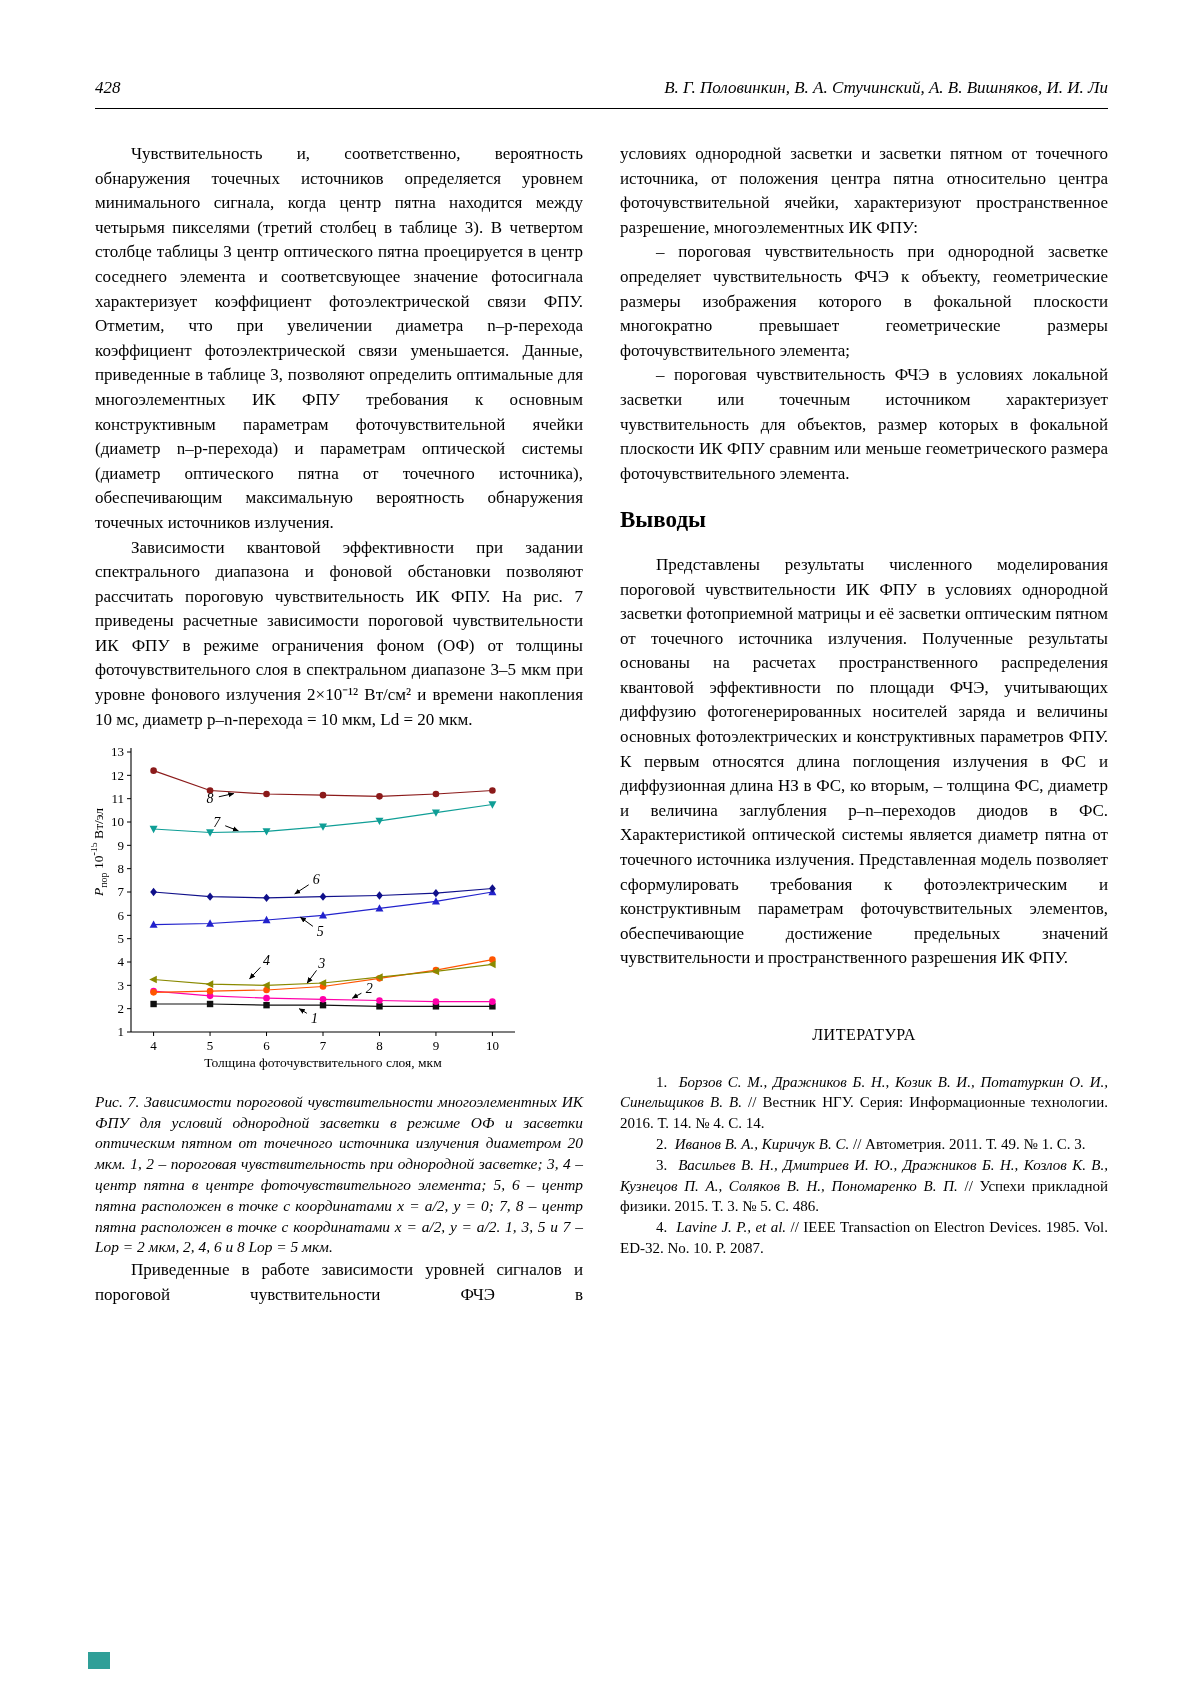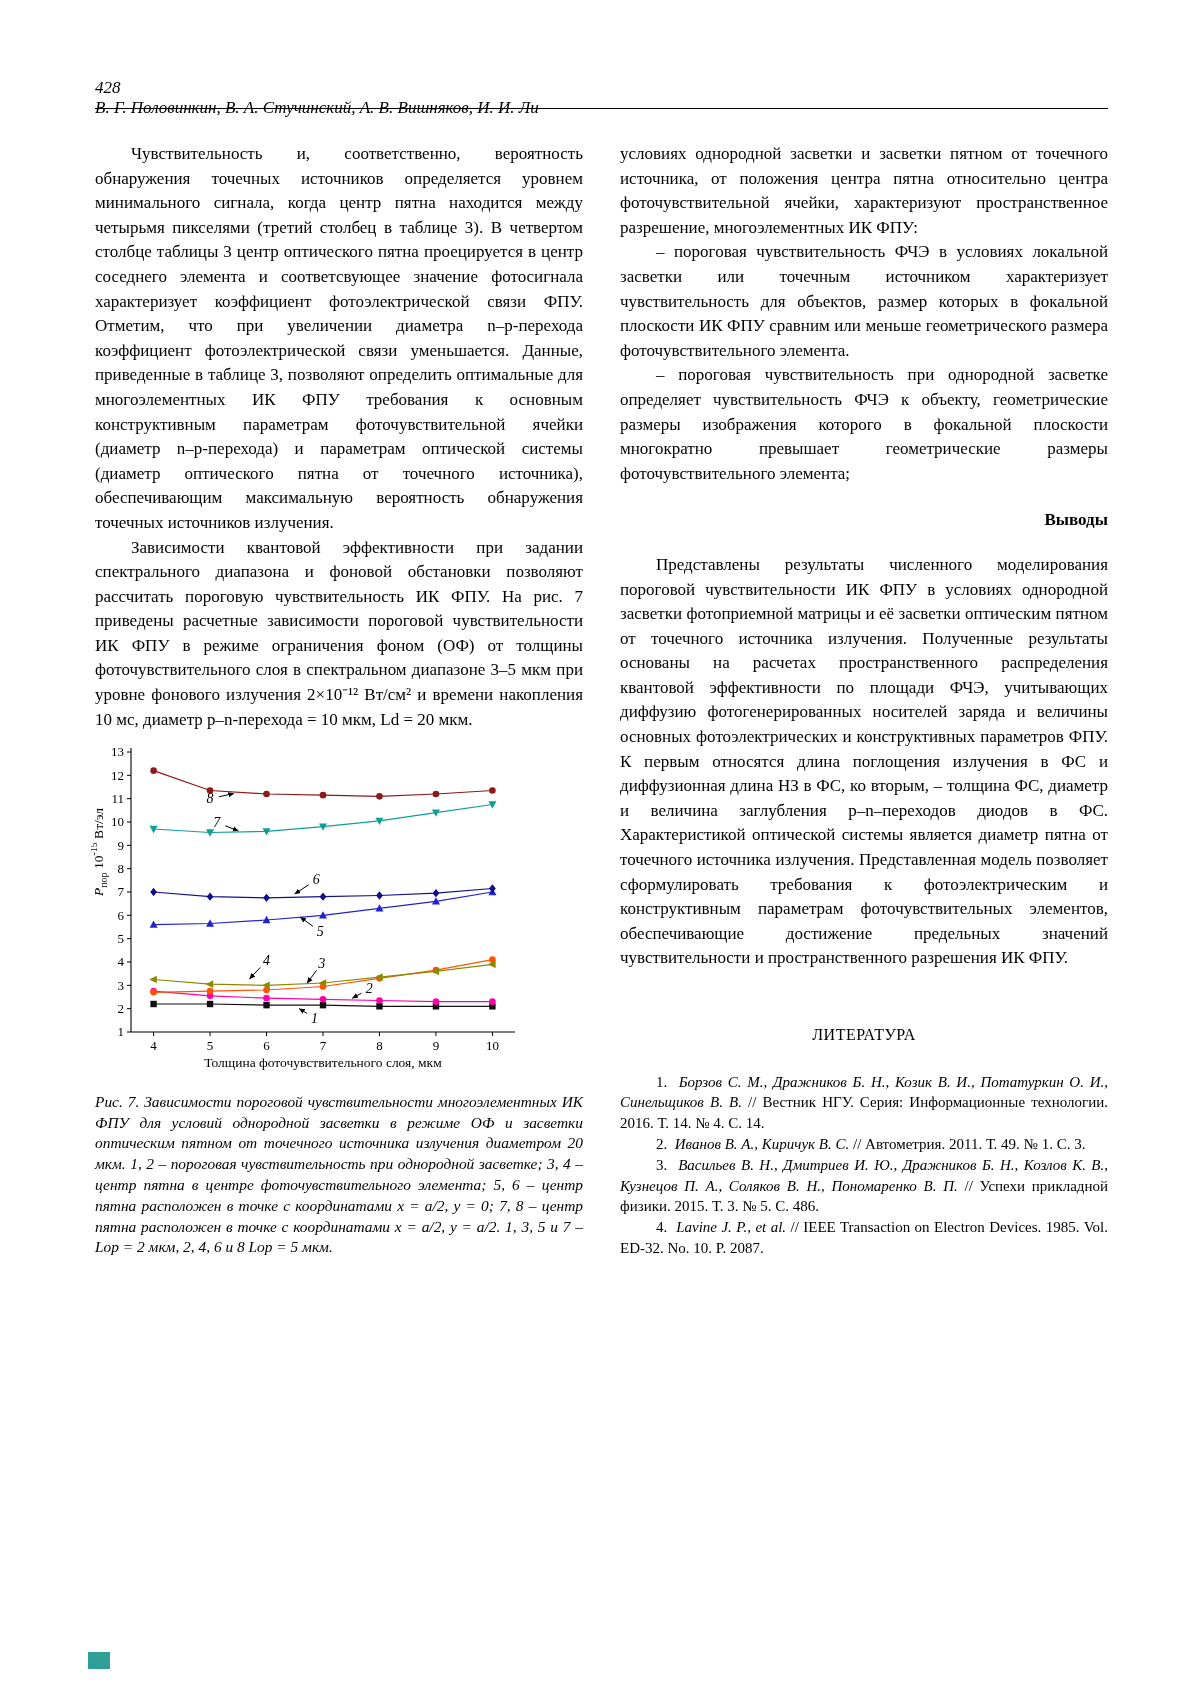--- a/index.html
+++ b/index.html
@@ -2,41 +2,41 @@
 <html lang="ru"><head>
 <meta charset="utf-8">
 <style>
   html,body{margin:0;padding:0;}
   body{
     width:1200px;height:1698px;background:#ffffff;position:relative;
     font-family:"Liberation Serif", serif;color:#000;
   }
   .header{
     position:absolute;left:95px;right:92px;top:78px;
-    display:flex;align-items:baseline;
-    font-size:17px;font-style:italic;flex-direction:column;
+    display:flex;justify-content:space-between;align-items:baseline;
+    font-size:17px;font-style:italic;
   }
   .rule{position:absolute;left:95px;right:92px;top:108px;border-top:1.6px solid #000;height:0;}
   .col{
     position:absolute;top:142px;width:488px;
     font-size:17px;line-height:24.6px;text-align:justify;
   }
   .col-left{left:95px;}
   .col-right{left:620px;}
   p.body{margin:0;text-indent:36px;}
   p.noindent{text-indent:0;}
   p.cont{text-align-last:justify;}
   .figure{margin:10px 0 2px -4px;}
   .caption{
     font-weight:normal;font-style:italic;
     font-size:15.4px;line-height:20.8px;margin:10px 0 0 0;text-align:justify;
   }
   .after-fig{margin-top:28px;}
   .conclusions-title{
-    text-align:right;font-size:17px;font-weight:bold;margin:22px 0 20px 0;
+    text-align:left;font-size:23px;font-weight:bold;margin:22px 0 20px 0;
     text-indent:0;
   }
   .lit-title{
     text-align:center;font-size:16px;font-weight:normal;margin:52px 0 24px 0;
     text-indent:0;letter-spacing:0.5px;
   }
   .ref{margin:0;font-size:15px;line-height:20.8px;text-indent:36px;text-align:justify;}
   .it{font-style:italic;}
   .corner-mark{position:absolute;left:88px;top:1652px;width:22px;height:17px;}
   svg text{font-family:"Liberation Serif", serif;fill:#000;}
@@ -185,26 +185,27 @@
           <text x="225.22352941176467" y="142.36666666666667" text-anchor="middle" font-size="14" font-style="italic">6</text>
           <line x1="134.2160723244019" y1="83.74730024102134" x2="147.2941176470588" y2="88.86666666666667" stroke="#000" stroke-width="1" marker-end="url(#arr)"></line>
           <text x="125.83529411764705" y="84.96666666666664" text-anchor="middle" font-size="14" font-style="italic">7</text>
           <line x1="127.85515296655409" y1="54.76283147598886" x2="142.77647058823527" y2="51.53333333333333" stroke="#000" stroke-width="1" marker-end="url(#arr)"></line>
           <text x="119.05882352941175" y="61.16666666666666" text-anchor="middle" font-size="14" font-style="italic">8</text>
         </svg>
     </div>
 
     <p class="caption">Рис. 7. Зависимости пороговой чувствительности многоэлементных ИК ФПУ для условий однородной засветки в режиме ОФ и засветки оптическим пятном от точечного источника излучения диаметром 20 мкм. 1, 2 – пороговая чувствительность при однородной засветке; 3, 4 – центр пятна в центре фоточувствительного элемента; 5, 6 – центр пятна расположен в точке с координатами x = a/2, y = 0; 7, 8 – центр пятна расположен в точке с координатами x = a/2, y = a/2. 1, 3, 5 и 7 – Lор = 2 мкм, 2, 4, 6 и 8 Lор = 5 мкм.</p>
 
+    <p class="body cont after-fig">Приведенные в работе зависимости уровней сигналов и пороговой чувствительности ФЧЭ в</p>
   </div>
 
   <div class="col col-right">
     <p class="body noindent">условиях однородной засветки и засветки пятном от точечного источника, от положения центра пятна относительно центра фоточувствительной ячейки, характеризуют пространственное разрешение, многоэлементных ИК ФПУ:</p>
+    <p class="body">– пороговая чувствительность при однородной засветке определяет чувствительность ФЧЭ к объекту, геометрические размеры изображения которого в фокальной плоскости многократно превышает геометрические размеры фоточувствительного элемента;</p>
     <p class="body">– пороговая чувствительность ФЧЭ в условиях локальной засветки или точечным источником характеризует чувствительность для объектов, размер которых в фокальной плоскости ИК ФПУ сравним или меньше геометрического размера фоточувствительного элемента.</p>
-    <p class="body">– пороговая чувствительность при однородной засветке определяет чувствительность ФЧЭ к объекту, геометрические размеры изображения которого в фокальной плоскости многократно превышает геометрические размеры фоточувствительного элемента;</p>
 
     <p class="conclusions-title">Выводы</p>
     <p class="body">Представлены результаты численного моделирования пороговой чувствительности ИК ФПУ в условиях однородной засветки фотоприемной матрицы и её засветки оптическим пятном от точечного источника излучения. Полученные результаты основаны на расчетах пространственного распределения квантовой эффективности по площади ФЧЭ, учитывающих диффузию фотогенерированных носителей заряда и величины основных фотоэлектрических и конструктивных параметров ФПУ. К первым относятся длина поглощения излучения в ФС и диффузионная длина НЗ в ФС, ко вторым, – толщина ФС, диаметр и величина заглубления p–n–переходов диодов в ФС. Характеристикой оптической системы является диаметр пятна от точечного источника излучения. Представленная модель позволяет сформулировать требования к фотоэлектрическим и конструктивным параметрам фоточувствительных элементов, обеспечивающие достижение предельных значений чувствительности и пространственного разрешения ИК ФПУ.</p>
 
     <p class="lit-title">ЛИТЕРАТУРА</p>
     <div>
         <p class="ref"><span>1.&nbsp;&nbsp;</span><span class="it">Борзов С. М., Дражников Б. Н., Козик В. И., Потатуркин О. И., Синельщиков В. В. </span><span>// Вестник НГУ. Серия: Информационные технологии. 2016. Т. 14. № 4. С. 14.</span></p>
         <p class="ref"><span>2.&nbsp;&nbsp;</span><span class="it">Иванов В. А., Киричук В. С. </span><span>// Автометрия. 2011. Т. 49. № 1. С. 3.</span></p>
         <p class="ref"><span>3.&nbsp;&nbsp;</span><span class="it">Васильев В. Н., Дмитриев И. Ю., Дражников Б. Н., Козлов К. В., Кузнецов П. А., Соляков В. Н., Пономаренко В. П. </span><span>// Успехи прикладной физики. 2015. Т. 3. № 5. С. 486.</span></p>
         <p class="ref"><span>4.&nbsp;&nbsp;</span><span class="it">Lavine J. P., et al. </span><span>// IEEE Transaction on Electron Devices. 1985. Vol. ED-32. No. 10. P. 2087.</span></p>

